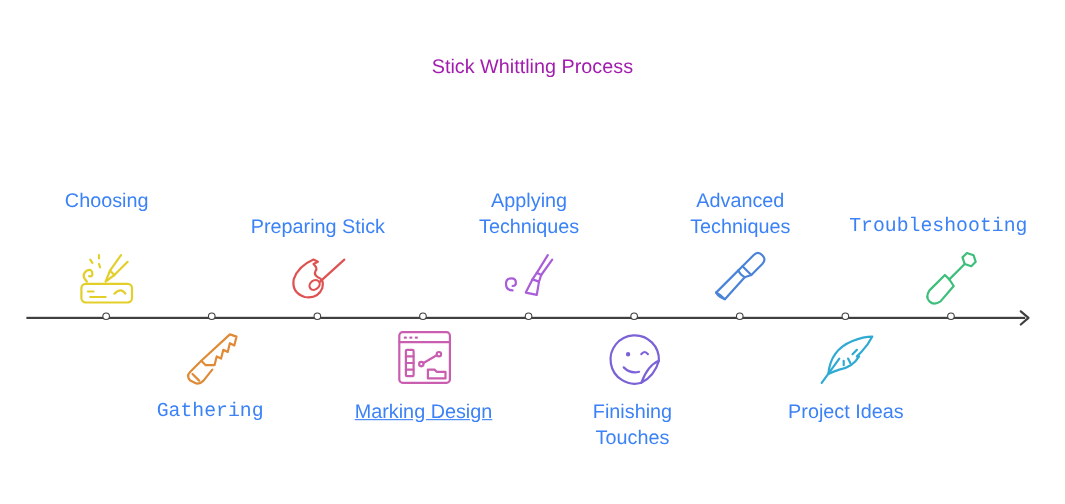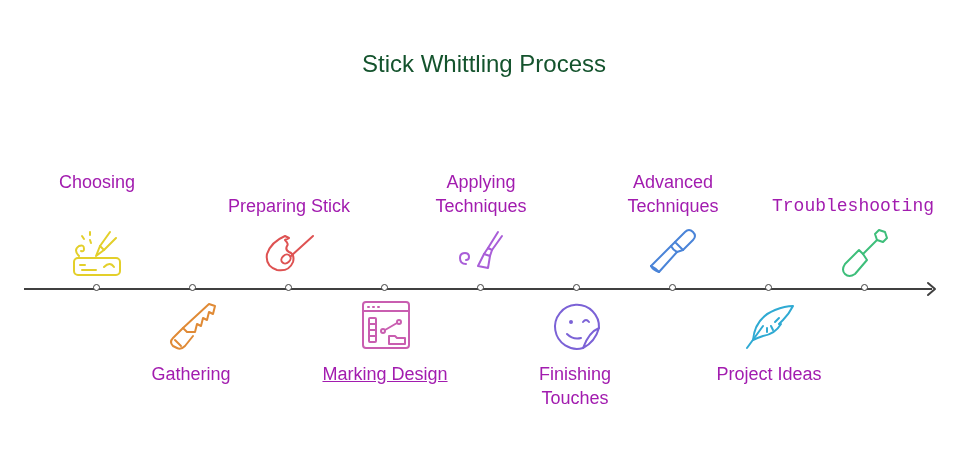--- a/index.html
+++ b/index.html
@@ -1,25 +1,25 @@
 <!DOCTYPE html>
 <html><head>
   <meta charset="utf-8">
   <style>
     html, body { margin: 0; padding: 0; background: #ffffff; }
     body { width: 968px; height: 458px; position: relative; overflow: hidden;
            font-family: "Liberation Sans", "DejaVu Sans", sans-serif; color: #454545; }
     .title { position: absolute; top: 50px; left: 0; width: 968px; text-align: center;
-             font-size: 24px; color: #14532d; }
+             font-size: 18px; color: #a21caf; }
     .timeline { position: absolute; left: 24px; top: 288px; width: 908px; height: 2px; background: #404040; }
     .arrow { position: absolute; left: 924px; top: 281px; width: 16px; height: 16px; }
     .dot { position: absolute; width: 7px; height: 7px; border: 1.6px solid #404040; border-radius: 50%;
            background: #fff; top: 284px; box-sizing: border-box; }
     .label { position: absolute; font-size: 18px; line-height: 24px; text-align: center; width: 170px;
-             color: #a21caf; }
+             color: #3b82f6; }
     .icon { position: absolute; width: 56px; height: 56px; }
     .icon svg { width: 100%; height: 100%; display: block; }
   </style>
 </head>
 <body>
 
 <div class="title">Stick Whittling Process</div>
 
 <div class="timeline"></div>
 <svg class="arrow" viewBox="0 0 16 16">
@@ -50,21 +50,21 @@
   </svg>
 </div>
 
 <div class="icon" style="left:165px; top:298px;">
   <svg viewBox="0 0 56 56" fill="none" stroke="#E08A35" stroke-width="2" stroke-linecap="round" stroke-linejoin="round">
     <path d="M44 6 L50 8 L48 16 L44 14 L42 22 L38 20 L36 28 L32 26 L30 34 L22 34 L18 30 Z"></path>
     <path d="M18 30 L8 40 Q4 44 8 48 L12 50 Q16 52 20 48 L28 38"></path>
     <path d="M10 42 l6 6"></path>
   </svg>
 </div>
-<div class="label" style="left:106px; top:362px;">
+<div class="label" style="left:106px; top:362px;font-family:Liberation Mono, monospace;">
   <div>Gathering</div>
 </div>
 
 <div class="label" style="left:204px; top:194px;">
   <div>Preparing Stick</div>
 </div>
 <div class="icon" style="left:261px; top:226px;">
   <svg viewBox="0 0 56 56" fill="none" stroke="#DE5252" stroke-width="2" stroke-linecap="round" stroke-linejoin="round">
     <path d="M24 10 Q10 16 6 28 Q4 40 16 44 Q28 46 32 36 Q34 28 28 26 Q24 24 26 20 Q28 18 24 14 L28 12 Z"></path>
     <path d="M52 10 L30 30"></path>

